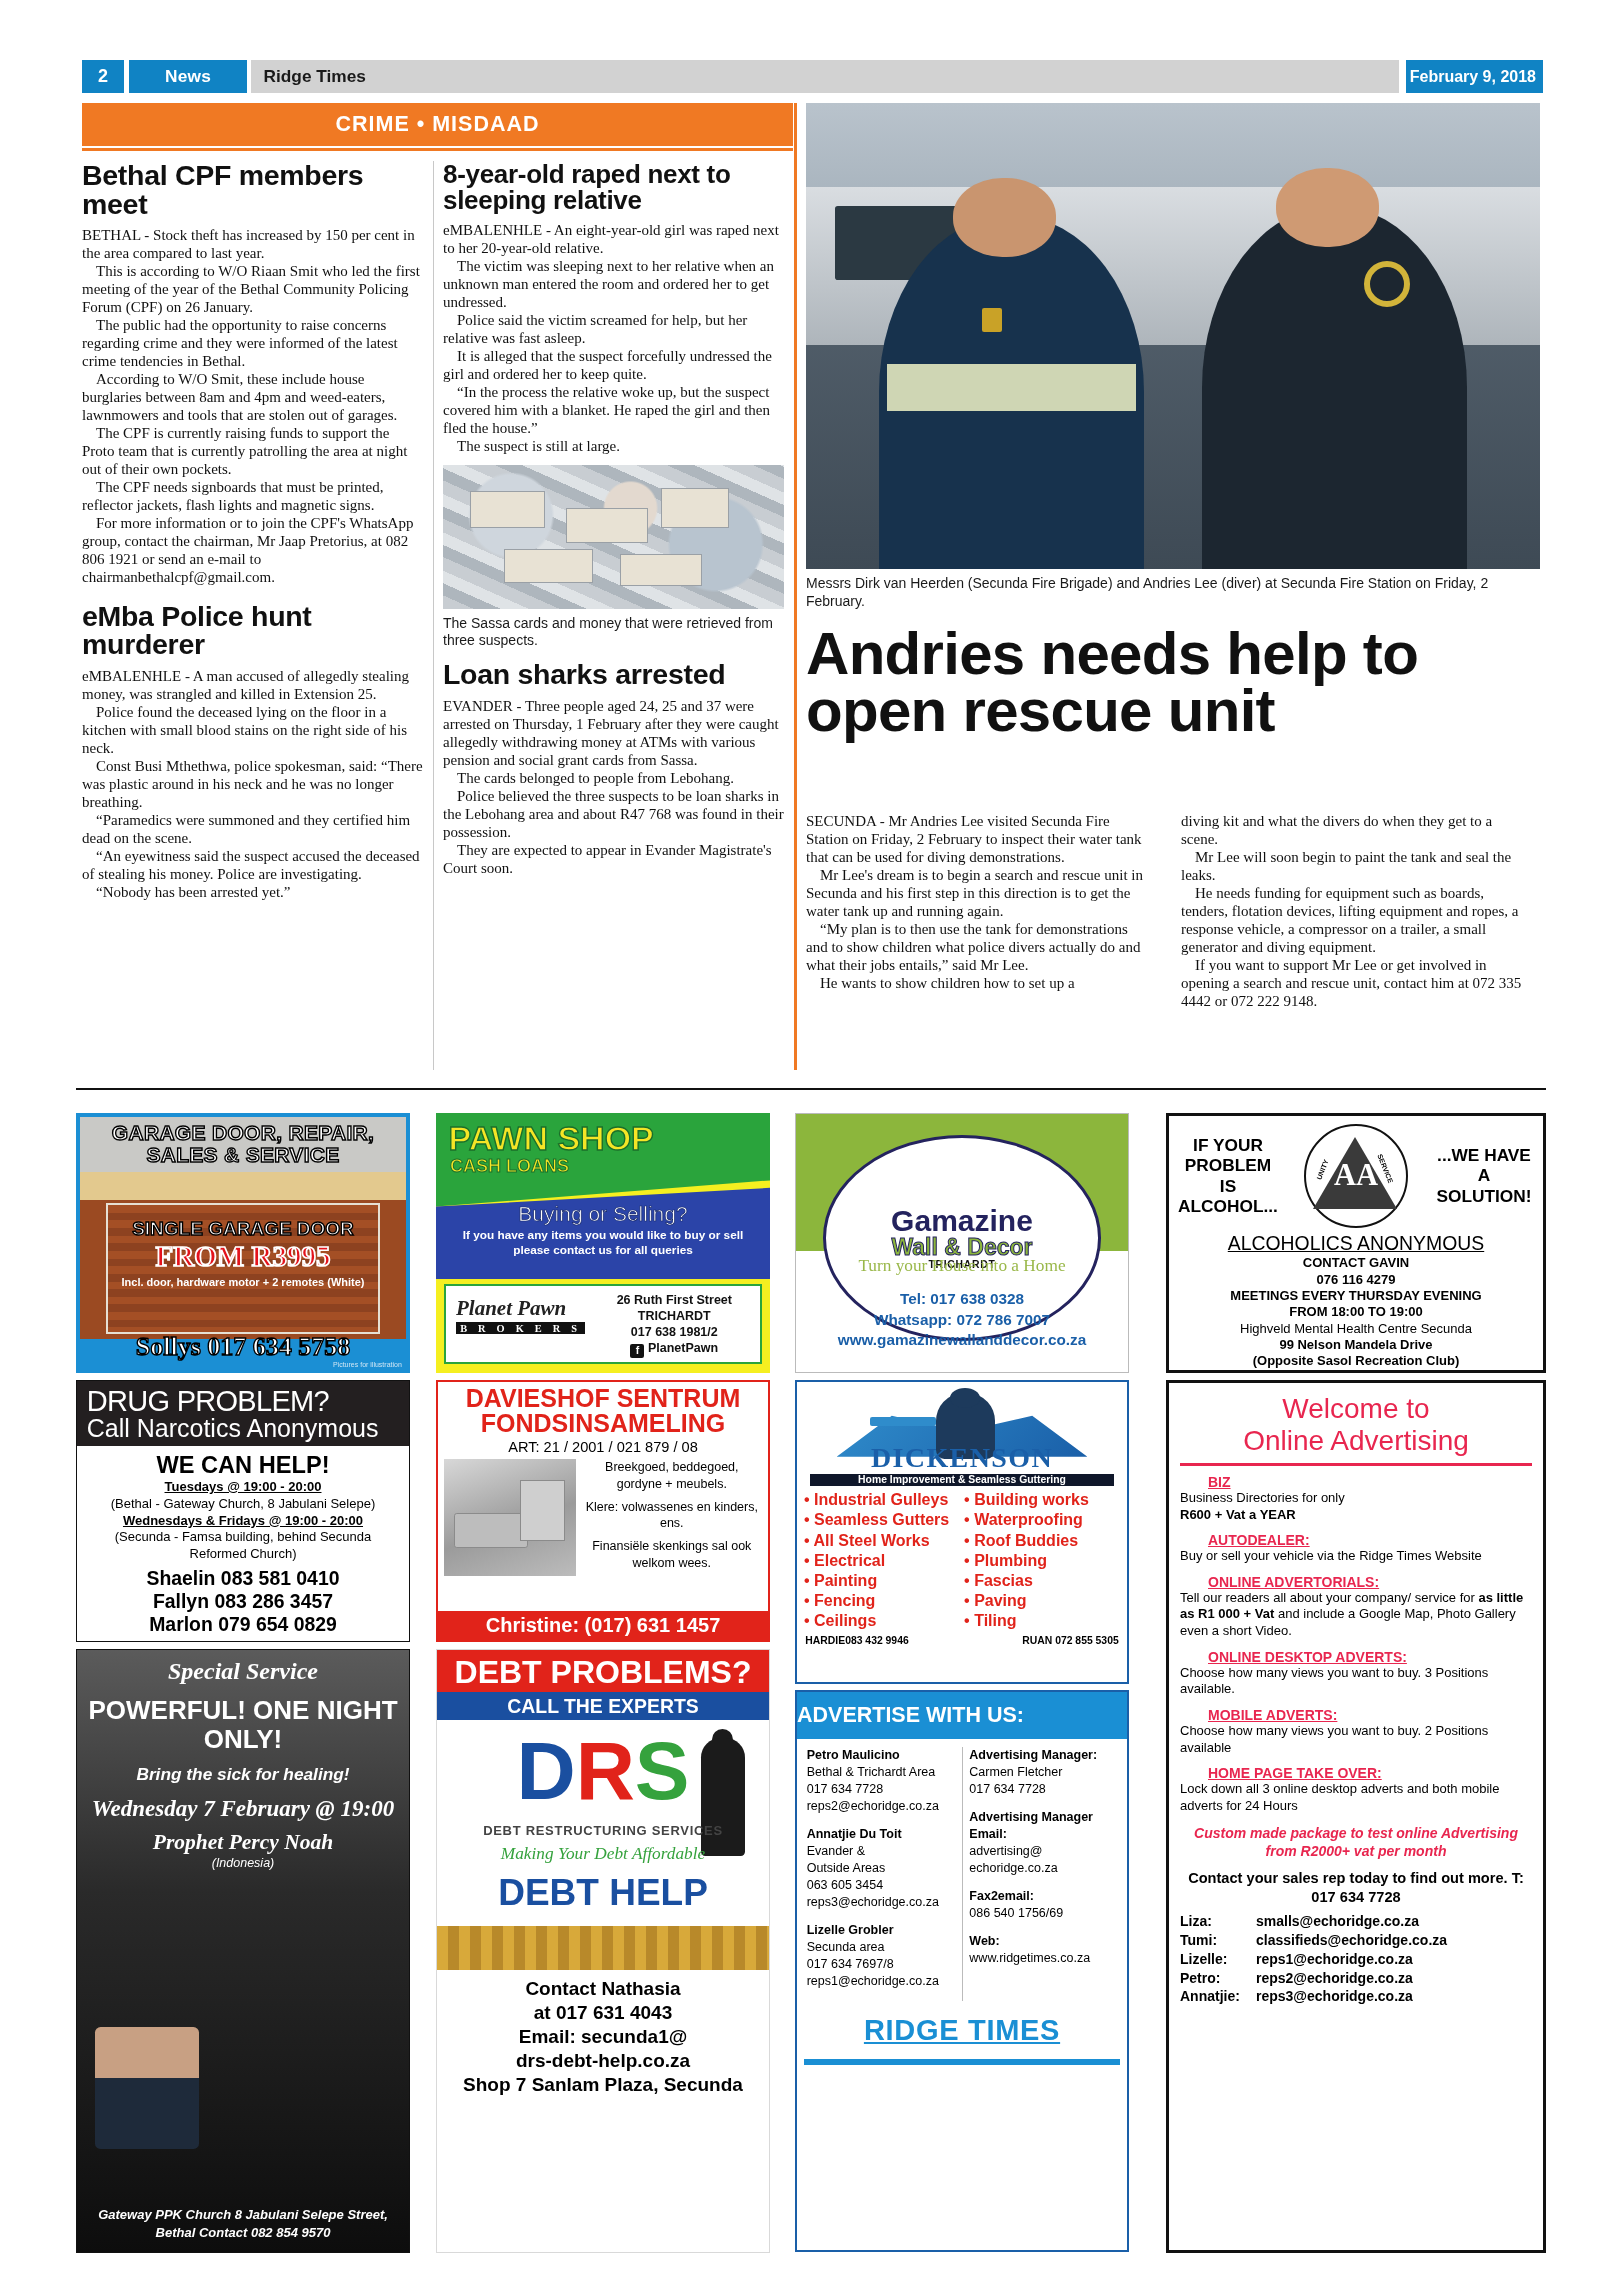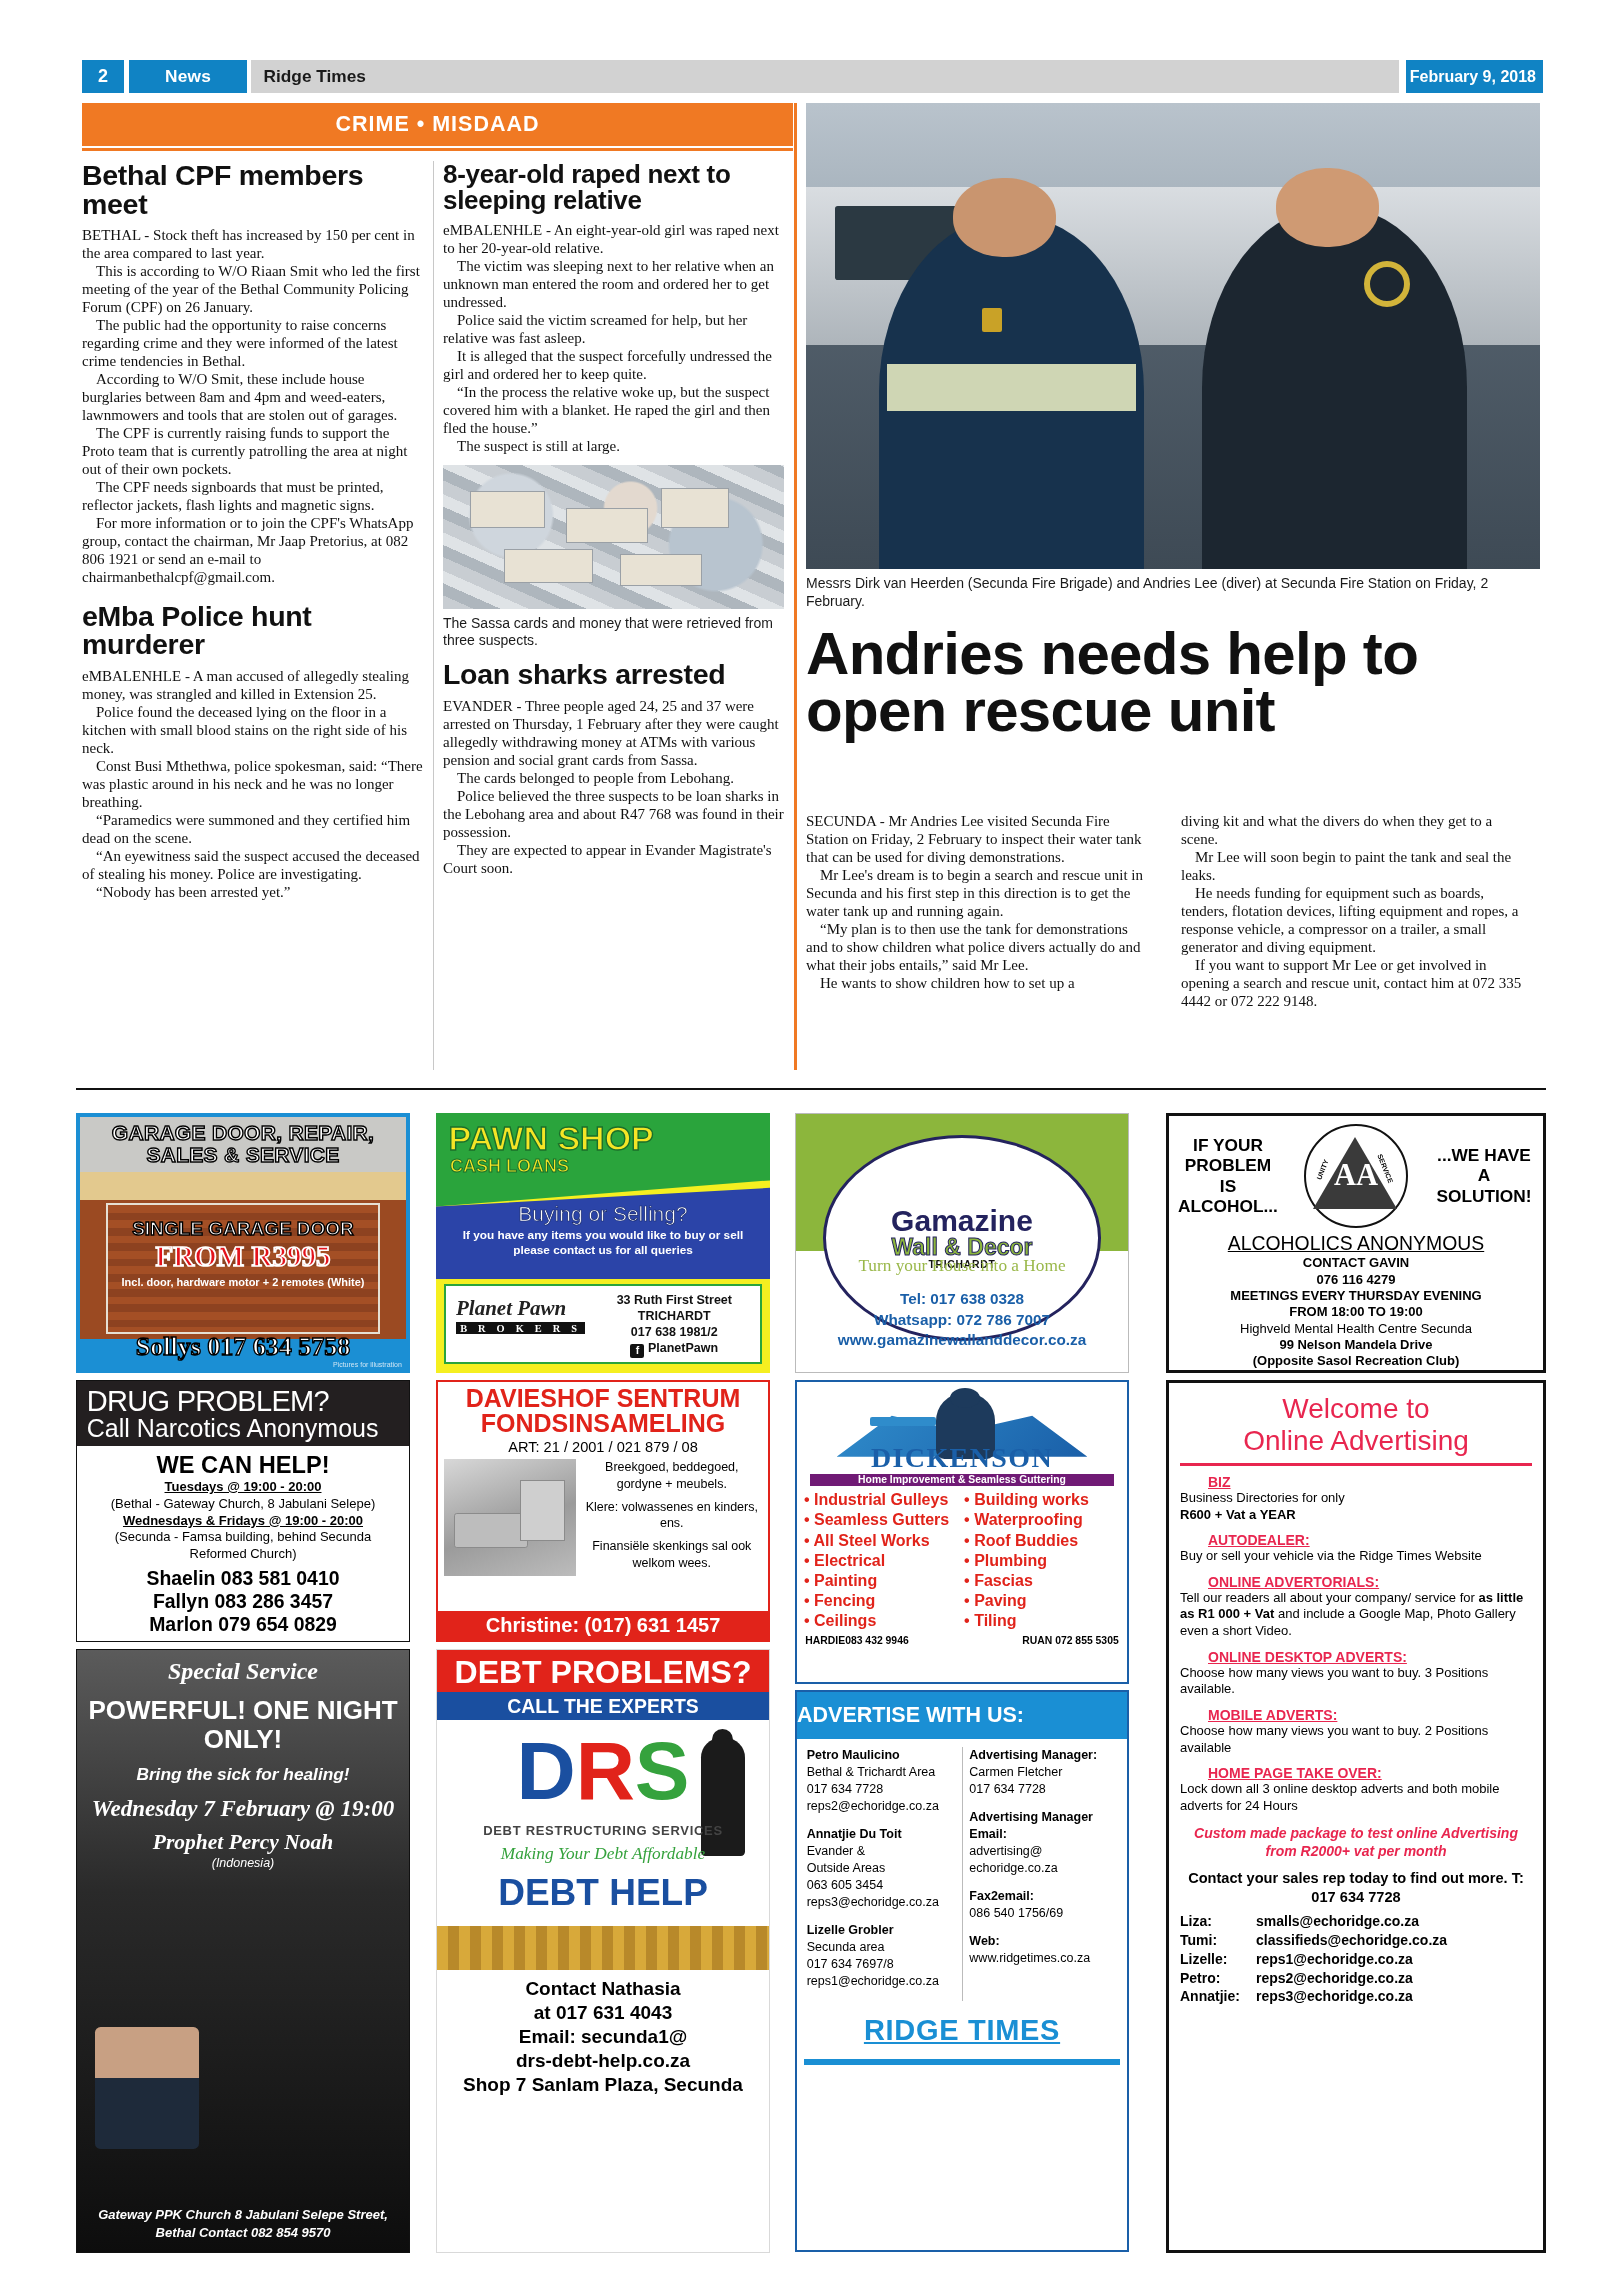--- a/index.html
+++ b/index.html
@@ -255,21 +255,21 @@
     background:linear-gradient(135deg,#2f8ccb,#1a5fa8); clip-path:polygon(0 100%,22% 10%,50% 45%,78% 10%,100% 100%); }
   .dk-man { position:absolute; left:42%; top:12%; width:18%; height:62%;
     background:#1d3a5c; border-radius:42% 42% 14% 14%; }
   .dk-head { position:absolute; left:46.5%; top:6%; width:9%; height:19%;
     background:#1d3a5c; border-radius:50%; }
   .dk-roller { position:absolute; left:22%; top:34%; width:20%; height:8%;
     background:#2f8ccb; border-radius:2.1px; }
   .dk-name { position:absolute; left:0; bottom:12.5px; width:100%; text-align:center;
     font-family:"Liberation Serif",serif; font-size:28px; font-weight:bold;
     color:#1a5fa8; letter-spacing:1.4px; }
-  .dk-strip { position:absolute; left:4%; bottom:0; width:92%; background:#701a75;
+  .dk-strip { position:absolute; left:4%; bottom:0; width:92%; background:#0f172a;
     color:#fff; text-align:center; font-size:10.4px; font-weight:bold; padding:0.7px 0; }
   .dk-cols { display:flex; padding:4.2px 7px 0; gap:4.2px; }
   .dk-cols ul { list-style:none; flex:1; }
   .dk-cols li { color:#e1231a; font-weight:bold; font-size:16px; line-height:1.26; }
   .dk-contact { display:flex; justify-content:space-between; padding:4.2px 8.3px 0;
     font-size:10.4px; font-weight:bold; }
 
   
   .ad-online { left:1166px; top:1380px; width:380px; height:873px; border:3.5px solid #111; padding:9.7px 11px; }
   .ol-h { text-align:center; color:#e8264f; font-size:28px; line-height:1.16;
@@ -468,21 +468,21 @@
     <div class="pw-line">
       <div>If you have any items you would like to buy or sell</div>
       <div>please contact us for all queries</div>
     </div>
     <div class="pw-card">
       <div class="pw-logo">
         <div class="pw-logo-main">Planet Pawn</div>
         <div class="pw-logo-sub">B R O K E R S</div>
       </div>
       <div class="pw-addr">
-        <div>33 Ruth First Street</div>
+        <div>26 Ruth First Street</div>
         <div>TRICHARDT</div>
         <div>017 638 1981/2</div>
         <div><span class="fb-icon">f</span><span>PlanetPawn</span></div>
       </div>
     </div>
   </div>
 
   <div class="ad ad-gama">
     <div class="gm-top"></div>
     <div class="gm-ell">

